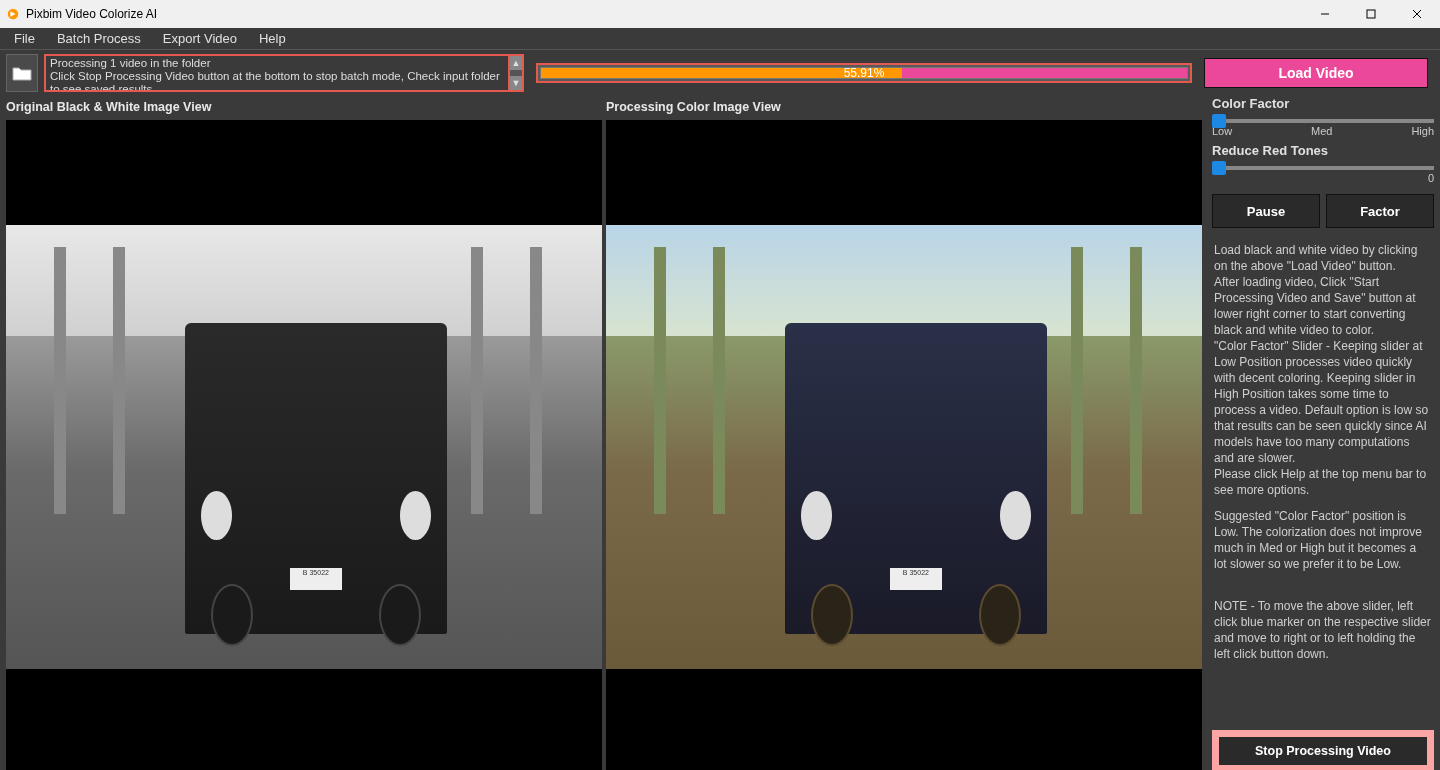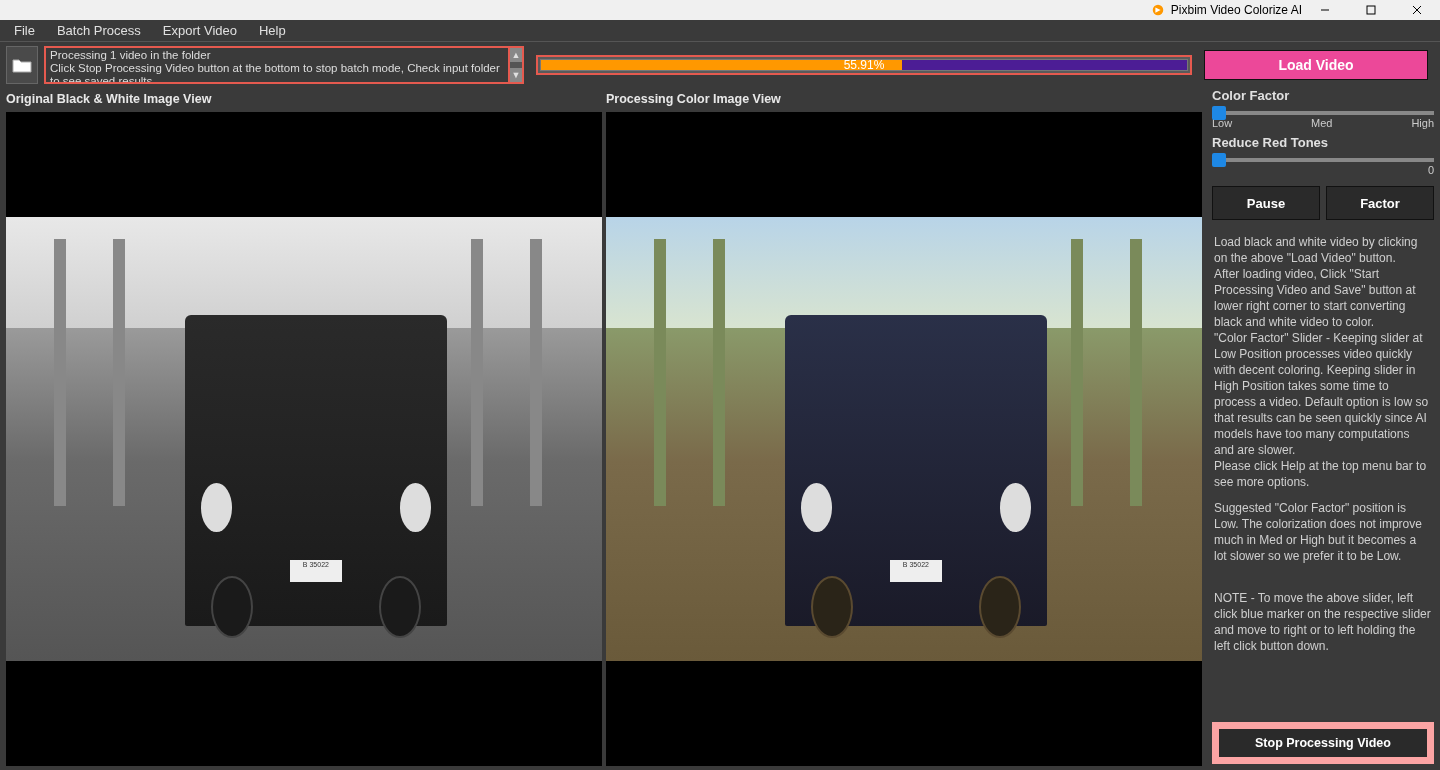--- a/index.html
+++ b/index.html
@@ -1,36 +1,36 @@
 <!DOCTYPE html>
 <html><head>
 <meta charset="utf-8">
 <style>
 * { margin: 0; padding: 0; box-sizing: border-box; font-family: 'Segoe UI', Tahoma, sans-serif; }
 body { background: #3a3a3a; color: #e0e0e0; font-size: 13px; overflow: hidden; width: 1440px; height: 770px; }
 
-.titlebar { background: #f0f0f0; color: #000; height: 20px; display: flex; align-items: center; justify-content: flex-end; padding-left: 6px; }
+.titlebar { background: #f0f0f0; color: #000; height: 28px; display: flex; align-items: center; justify-content: space-between; padding-left: 6px; }
 .titlebar-left { display: flex; align-items: center; gap: 6px; }
 .titlebar-icon { width: 14px; height: 14px; display: inline-block; }
 .titlebar-title { font-size: 12px; }
 .titlebar-controls { display: flex; }
 .titlebar-btn { width: 46px; height: 20px; display: flex; align-items: center; justify-content: center; cursor: pointer; }
 
 .menubar { background: #3a3a3a; height: 22px; display: flex; align-items: center; padding: 0 4px; gap: 2px; border-bottom: 1px solid #555; }
 .menu-item { padding: 2px 10px; cursor: pointer; font-size: 13px; }
 
 .toolbar { background: #3a3a3a; height: 46px; display: flex; align-items: stretch; padding: 4px 6px; gap: 6px; }
 .folder-btn { width: 32px; height: 38px; background: #4a4a4a; border: 1px solid #666; display: flex; align-items: center; justify-content: center; cursor: pointer; }
 .log-wrap { position: relative; width: 480px; display: flex; }
 .log-area { flex: 1; background: #3a3a3a; border: 2px solid #e55a4f; font-size: 11.5px; line-height: 13px; padding: 1px 4px; overflow: hidden; white-space: pre-line; color: #ddd; position: relative; }
 .log-scroll { width: 14px; background: #555; display: flex; flex-direction: column; justify-content: space-between; border-top: 2px solid #e55a4f; border-bottom: 2px solid #e55a4f; border-right: 2px solid #e55a4f; }
 .log-scroll-btn { height: 14px; background: #888; font-size: 9px; text-align: center; line-height: 14px; cursor: pointer; }
 .progress-wrap { flex: 1; display: flex; align-items: center; padding: 0 6px; }
 .progress-outer { flex: 1; height: 20px; border: 2px solid #e55a4f; background: #5a5a5a; position: relative; padding: 2px; }
-.progress-inner { height: 100%; background: #4c1d95; position: relative; border: 1px solid #777; }
+.progress-inner { height: 100%; background: #ec4899; position: relative; border: 1px solid #777; }
 .progress-fill { height: 100%; background: #ff9800; }
 .progress-text { position: absolute; left: 50%; top: 50%; transform: translate(-50%, -50%); font-size: 12px; color: #fff; }
 
 .load-video-btn { width: 224px; margin: 4px 6px 4px 0; background: #ec4899; border: 1px solid #111; color: #fff; font-weight: 600; font-size: 14px; cursor: pointer; display: flex; align-items: center; justify-content: center; }
 
 .main { display: flex; height: calc(770px - 20px - 22px - 46px); }
 .views { flex: 1; display: flex; gap: 4px; padding: 0 4px 4px 6px; }
 .view-pane { flex: 1; display: flex; flex-direction: column; }
 .view-label { font-size: 12.5px; font-weight: 600; padding: 4px 0 6px 0; color: #e8e8e8; }
 .view-canvas { flex: 1; background: #000; position: relative; display: flex; align-items: center; justify-content: center; overflow: hidden; }

